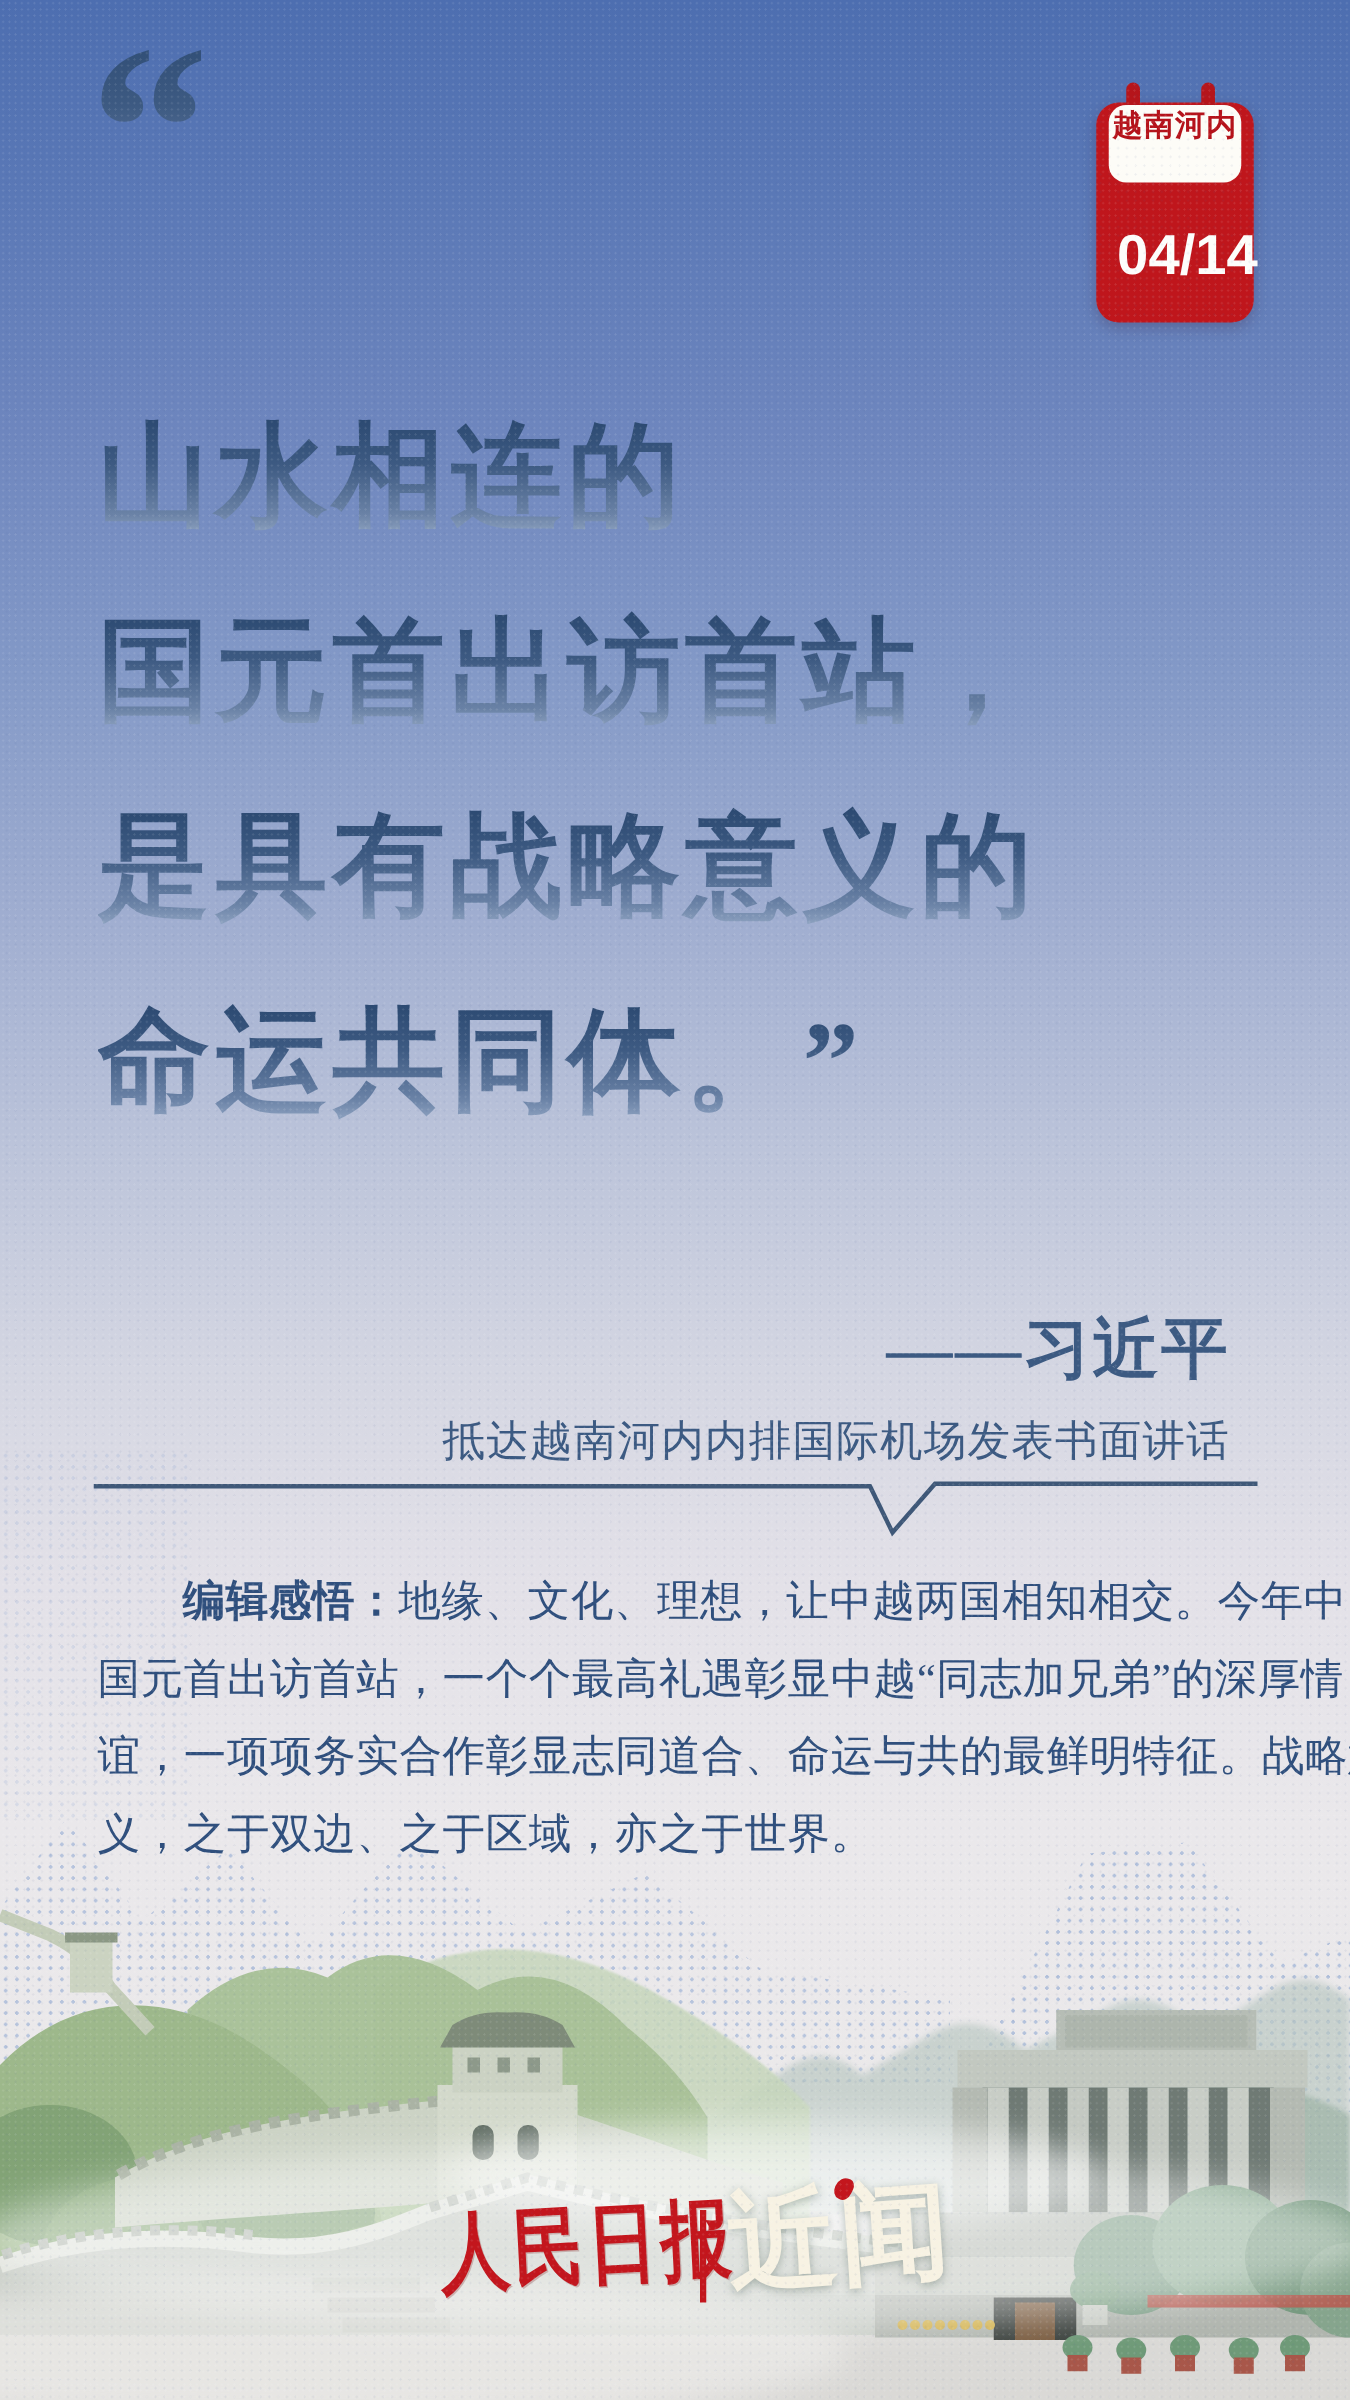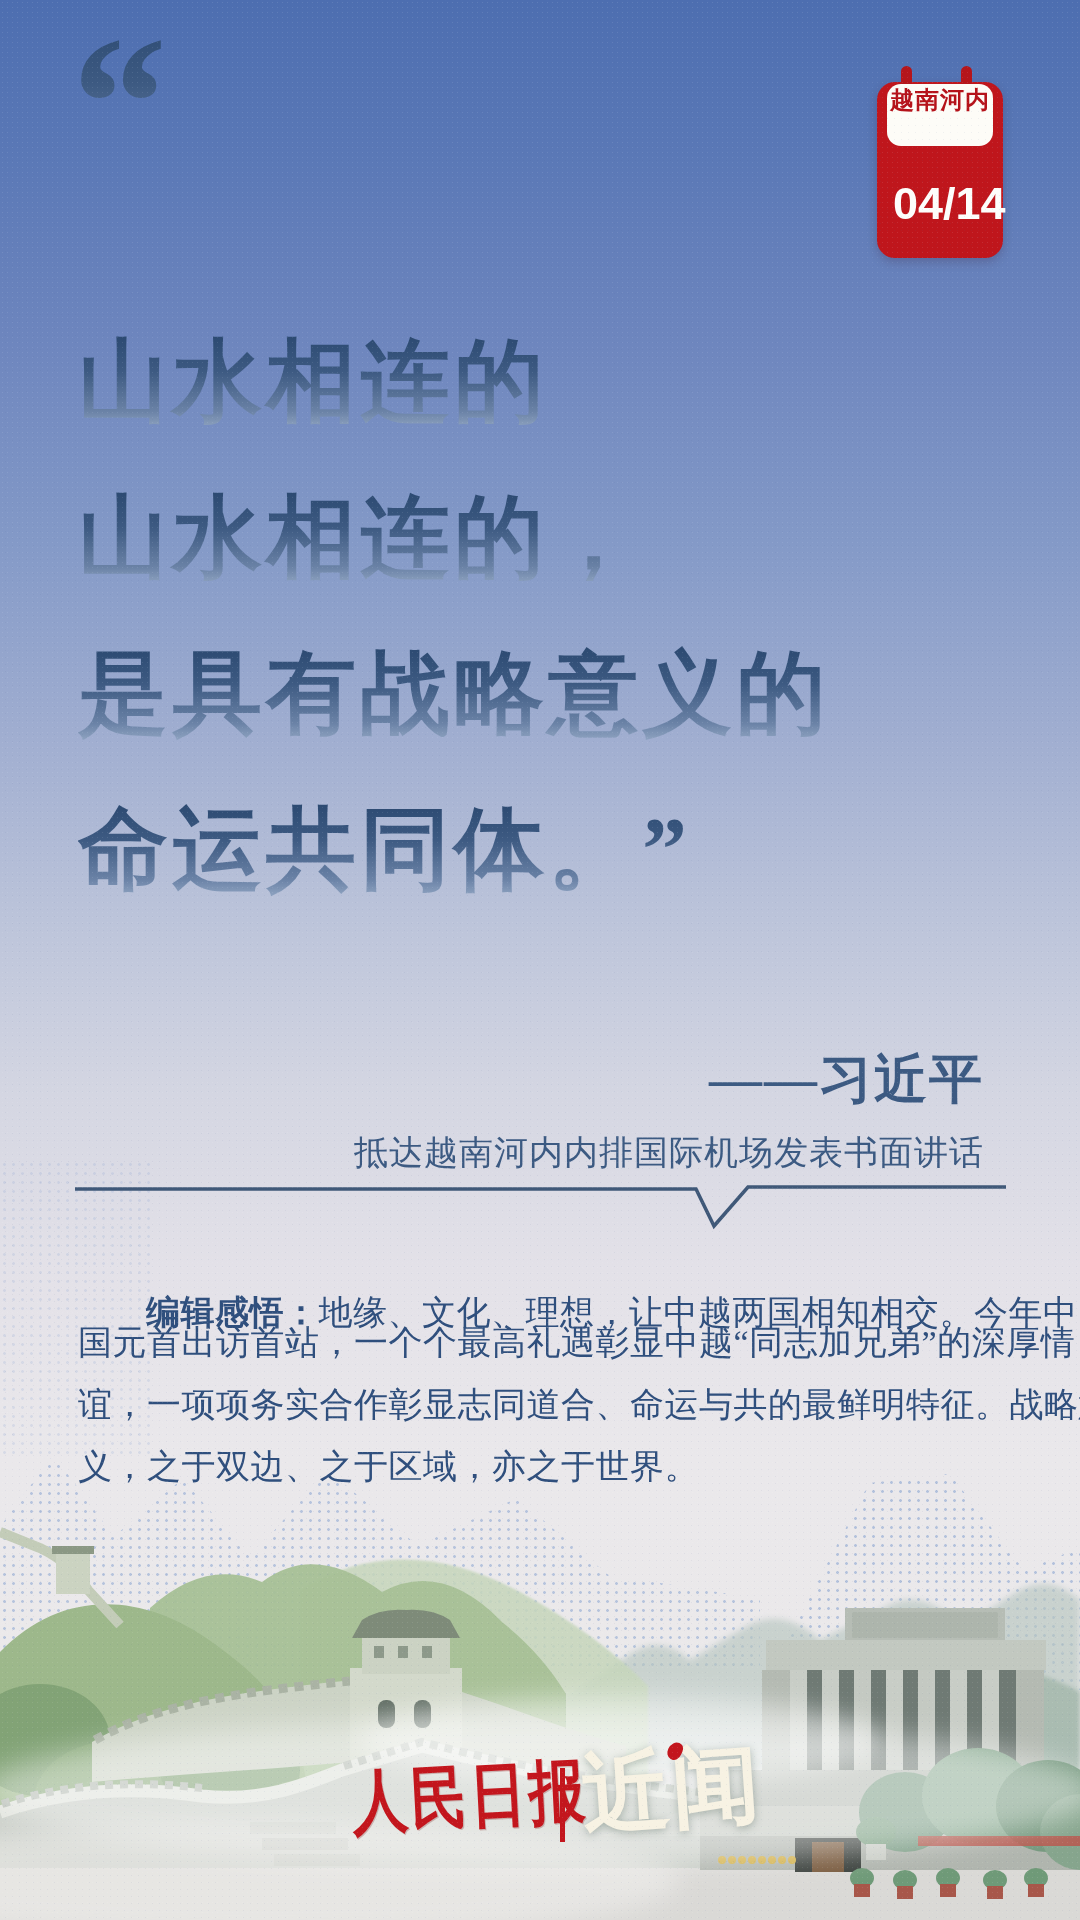--- a/index.html
+++ b/index.html
@@ -20,21 +20,21 @@
   }
   
   .badge{position:absolute; left:877px; top:66px; width:126px; height:192px; z-index:10;}
   .badge .ring{position:absolute; top:0; width:11px; height:34px; background:#b5151b; border-radius:6px;}
   .badge .ring.r1{left:24px;} .badge .ring.r2{left:84px;}
   .badge .card{position:absolute; left:0; top:16px; width:126px; height:176px;
     background:#bf161c; border-radius:18px; box-shadow:0 4px 10px rgba(60,30,60,.25);}
   .badge .label{position:absolute; left:10px; top:18px; width:106px; height:62px;
     background:#fdfcf7; border-radius:14px; display:flex; justify-content:center;}
   .badge .label span{color:#b5121a; font-size:24px; font-weight:bold; letter-spacing:1px;}
-  .badge .date{position:absolute; left:16px; top:112px; width:146px; text-align:left;
+  .badge .date{position:absolute; left:0; top:112px; width:146px; text-align:center;
     color:#fdfdfb; font-size:45px; font-weight:bold;
     font-family:"Liberation Sans","DejaVu Sans",sans-serif;}
   
   .grad-text{color:#3a5578; font-weight:bold;}
   @supports (-webkit-background-clip: text){
     .grad-text{
       background:linear-gradient(180deg,#2a4870 0%, #3d5a82 40%, #6a82a6 80%, #94a8c5 100%);
       -webkit-background-clip:text; background-clip:text; color:transparent;}
   }
   .open-quote{position:absolute; left:72px; top:8px; font-size:190px; line-height:1; z-index:5;}
@@ -43,21 +43,21 @@
   .ql0{top:176px;} .ql1{top:332px;} .ql2{top:488px;} .ql3{top:644px;} .ql4{top:800px;}
   
   .author{position:absolute; right:96px; top:1044px; font-size:53px; font-weight:bold;
     color:#3c5a82; letter-spacing:2px; z-index:5;}
   .context{position:absolute; right:96px; top:1130px; font-size:34px; font-weight:normal;
     color:#3c5a82; letter-spacing:1px; z-index:5;}
   .divider{position:absolute; left:0; top:1150px; z-index:5;}
   
   .para-line{position:absolute; left:78px; font-size:34px; color:#2f4f7d;
     white-space:nowrap; letter-spacing:.5px; z-index:5;}
-  .pl0{top:1258px; left:146px;margin-top:32px;} .pl1{top:1320px;} .pl2{top:1382px;} .pl3{top:1444px;}
+  .pl0{top:1258px; left:146px;} .pl1{top:1320px;} .pl2{top:1382px;} .pl3{top:1444px;}
   .para-label{font-weight:bold;}
   
   .dots{position:absolute; z-index:1;
     background-image:radial-gradient(rgba(125,155,205,.6) 1.3px, transparent 1.5px);
     background-size:9px 9px;}
   .dots-left{left:0; top:1426px; width:760px; height:240px; opacity:.8;
     clip-path:polygon(0 100%,0 42%,7% 12%,15% 46%,24% 22%,33% 55%,43% 18%,55% 50%,68% 30%,80% 62%,100% 72%,100% 100%);}
   .dots-right{left:770px; top:1460px; width:310px; height:230px; opacity:.85;
     clip-path:polygon(0 100%,8% 72%,32% 10%,58% 6%,82% 48%,100% 38%,100% 100%);}
   .dots-faint{left:0; top:1160px; width:150px; height:300px; opacity:.3;}
@@ -91,21 +91,21 @@
     <div class="ring r1"></div>
     <div class="ring r2"></div>
     <div class="label">
       <span>越南河内</span>
     </div>
     <div class="date">04/14</div>
   </div>
 
   <div class="open-quote grad-text">“</div>
   <div class="quote-line ql1 grad-text">山水相连的</div>
-  <div class="quote-line ql2 grad-text">山水相连的，</div>
+  <div class="quote-line ql2 grad-text">国元首出访首站，</div>
   <div class="quote-line ql4 grad-text">命运共同体。”</div>
   <div class="quote-line ql3 grad-text">是具有战略意义的</div>
 
   <div class="author">——习近平</div>
   <div class="context">抵达越南河内内排国际机场发表书面讲话</div>
 
   <svg class="divider" width="1080" height="110" viewBox="0 0 1080 110">
     <path d="M75 39 L696 39 L714 76 L748 37 L1006 37" fill="none" stroke="#3f5878" stroke-width="3.5" stroke-linejoin="miter"></path>
   </svg>
 

